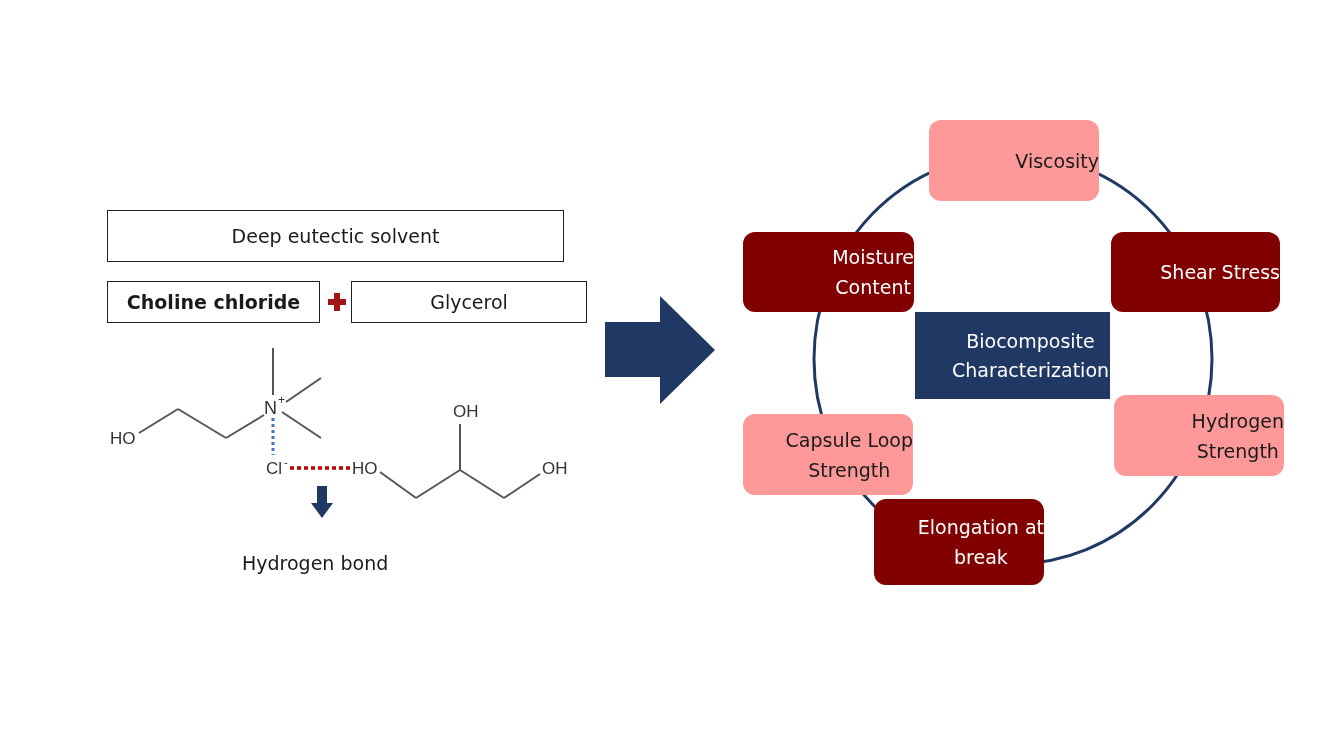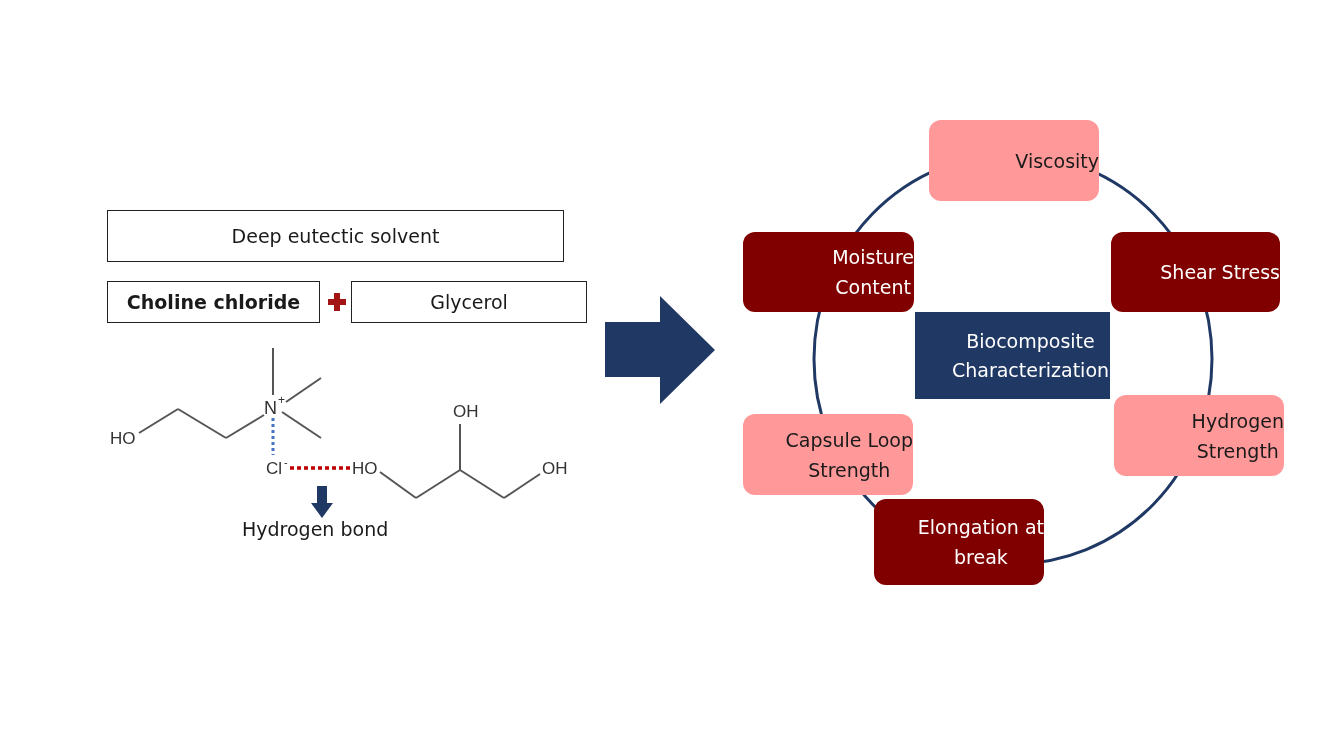--- a/index.html
+++ b/index.html
@@ -68,21 +68,21 @@
   </g>
   <text x="353" y="77" font-size="17" fill="#333">OH</text>
   <text x="442" y="134" font-size="17" fill="#333">OH</text>
 </svg>
 
 <div class="abs" style="left:311px; top:486px; width:22px; height:32px;">
   <svg width="22" height="32" viewBox="0 0 22 32">
     <polygon points="6,0 16,0 16,17 22,17 11,32 0,17 6,17" fill="#203864"></polygon>
   </svg>
 </div>
-<div class="label" style="left:242px; top:518px;">Hydrogen bond</div>
+<div class="label" style="left:242px; top:552px;">Hydrogen bond</div>
 
 <div class="abs" style="left:605px; top:296px; width:110px; height:110px;">
   <svg width="110" height="110" viewBox="0 0 110 110">
     <polygon points="0,26 55,26 55,0 110,54 55,108 55,81 0,81" fill="#203864"></polygon>
   </svg>
 </div>
 
 <svg class="abs" style="left:800px; top:140px;" width="430" height="440" viewBox="0 0 430 440">
   <ellipse cx="213" cy="219" rx="199" ry="205" fill="none" stroke="#203864" stroke-width="3"></ellipse>
 </svg>

